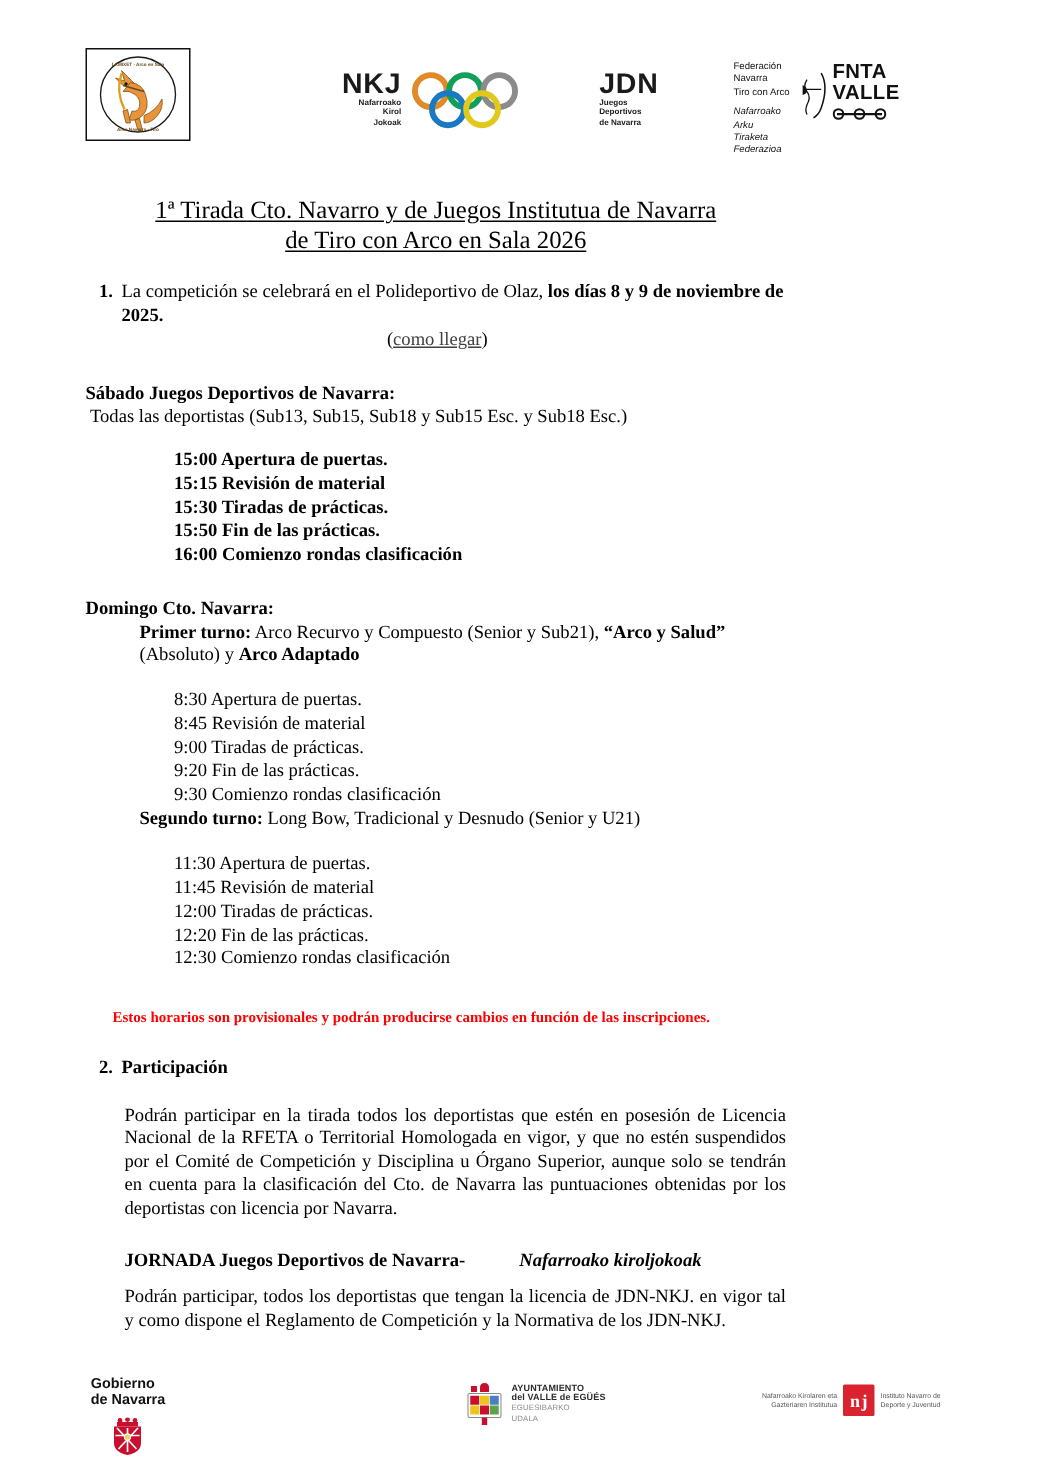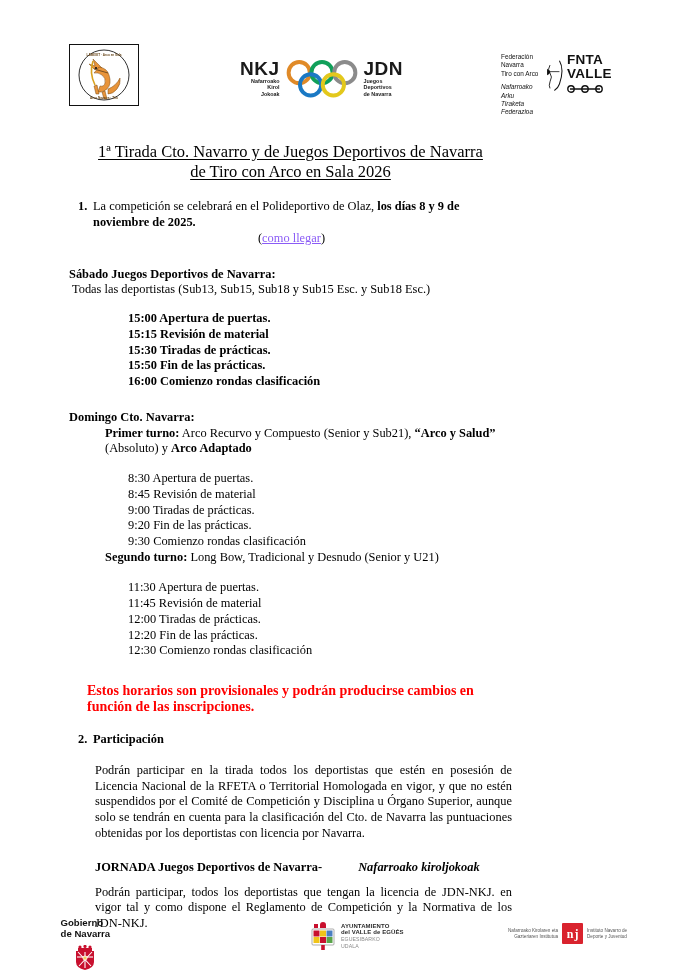--- a/index.html
+++ b/index.html
@@ -13,21 +13,21 @@
     font-family: "Liberation Serif", "DejaVu Serif", serif;
     color: #000000;
     position: relative;
     overflow: hidden;
   }
   .page {
     width: 581px;
     height: 973px;
     position: relative;
     box-sizing: border-box;
-    padding: 12px;
+    padding: 0;
   }
 
   
   .header-logos {
     position: relative;
     height: 104px;
     display: flex;
     align-items: center;
   }
   .logo-fox {
@@ -44,21 +44,21 @@
   }
   .logo-nkj {
     position: absolute;
     left: 228px;
     top: 44px;
     display: flex;
     align-items: center;
     gap: 3px;
   }
   .nkj-text { text-align: right; }
-  .jdn-text { text-align: left; }
+  .jdn-text { text-align: left; margin-left: 48px; }
   .nkj-big {
     font-family: "Liberation Sans", sans-serif;
     font-weight: bold;
     font-size: 19px;
     letter-spacing: 0.5px;
     line-height: 19px;
     color: #1a1a1a;
   }
   .nkj-sub {
     font-family: "Liberation Sans", sans-serif;
@@ -122,21 +122,21 @@
     flex: 0 0 24px;
     padding-left: 9px;
     box-sizing: border-box;
   }
   .num-body { flex: 1; }
   .center-link {
     text-align: center;
     margin-top: 1px;
   }
   a.link {
-    color: #8b5cf6;
+    color: #404040;
   }
   .sec-head {
     font-weight: bold;
     margin-top: 20px;
   }
   .sub-line { margin-top: 0px; padding-left: 3px; }
   .times {
     margin-top: 13px;
     padding-left: 59px;
     font-weight: bold;
@@ -150,21 +150,21 @@
   .times-indent {
     margin-top: 14px;
     padding-left: 59px;
   }
   .times-indent div { line-height: 15.9px; }
   .warning {
     color: #ff0000;
     font-weight: bold;
     margin-top: 24px;
     padding-left: 18px;
-    font-size: 14px;
+    font-size: 10px;
   }
   .para {
     margin-top: 16px;
     padding-left: 26px;
     padding-right: 2px;
     text-align: justify;
   }
   .jornada {
     margin-top: 19px;
     padding-left: 26px;
@@ -322,21 +322,21 @@
           <line x1="3" y1="6" x2="33" y2="6" stroke="#111" stroke-width="1.5"></line>
           <circle cx="4" cy="6" r="3.2" fill="none" stroke="#111" stroke-width="1.4"></circle>
           <circle cx="18" cy="6" r="3.2" fill="none" stroke="#111" stroke-width="1.4"></circle>
           <circle cx="32" cy="6" r="3.2" fill="none" stroke="#111" stroke-width="1.4"></circle>
         </svg>
       </div>
     </div>
   </div>
 
   <div class="doc-title">
-    <div><span>1ª Tirada Cto. Navarro y de Juegos Deportivos de Navarra</span></div>
+    <div><span>1ª Tirada Cto. Navarro y de Juegos Institutua de Navarra</span></div>
     <div><span>de Tiro con Arco en Sala 2026</span></div>
   </div>
 
   <div class="content">
 
     <div class="numbered">
       <div class="num">1.</div>
       <div class="num-body">
         <span>La competición se celebrará en el Polideportivo de Olaz,</span>
         <b>los días 8 y 9 de noviembre de 2025.</b>

